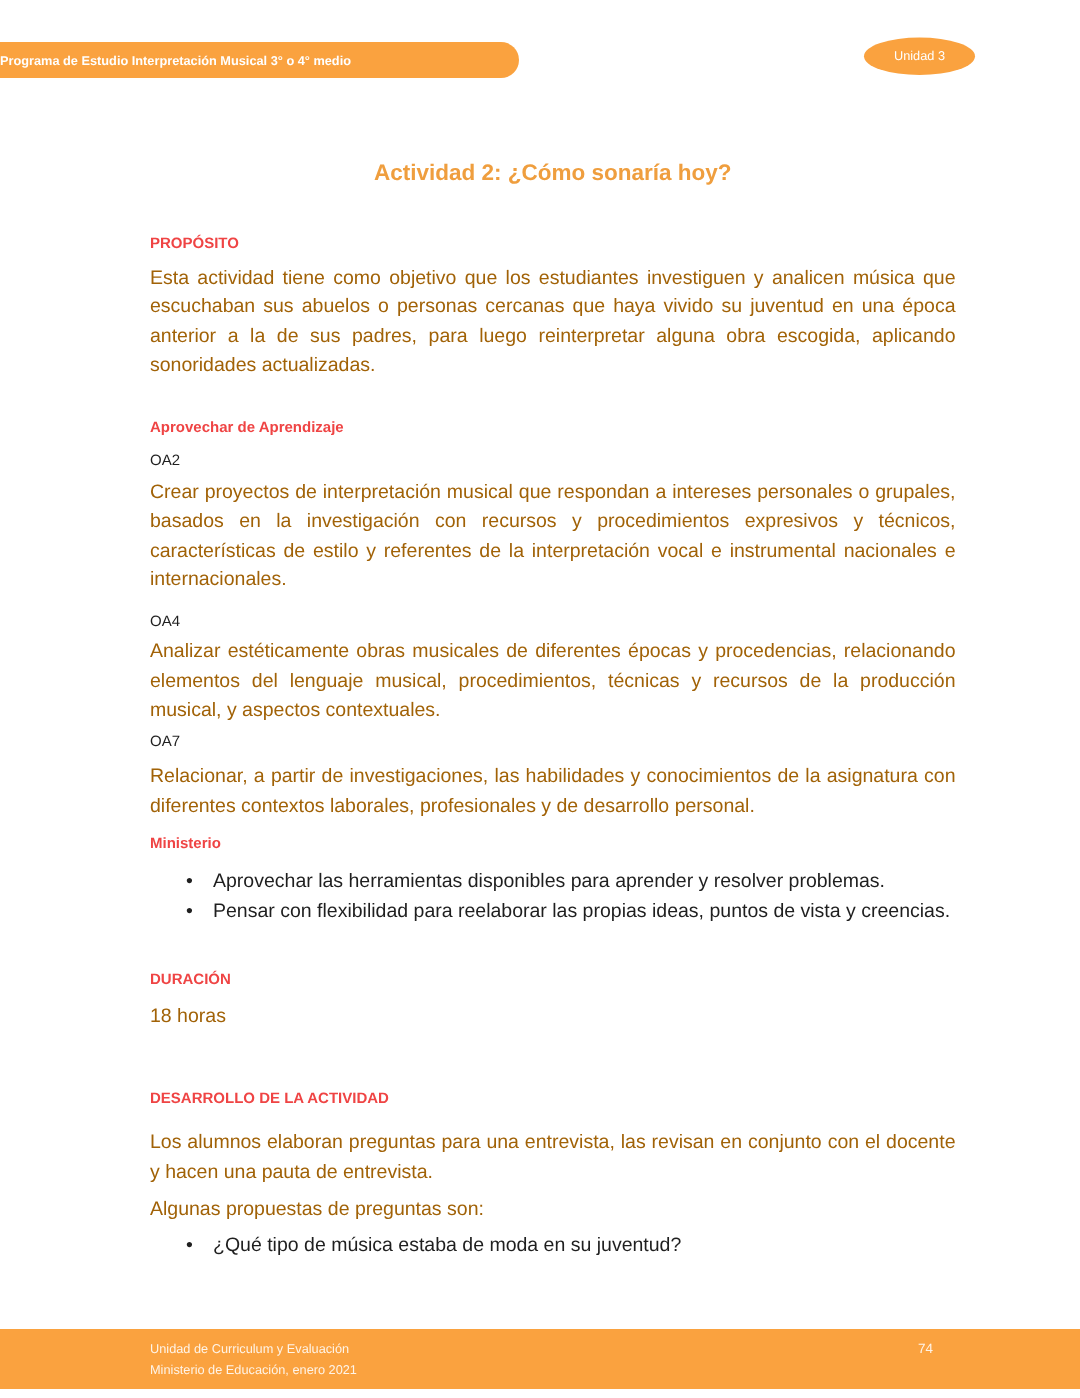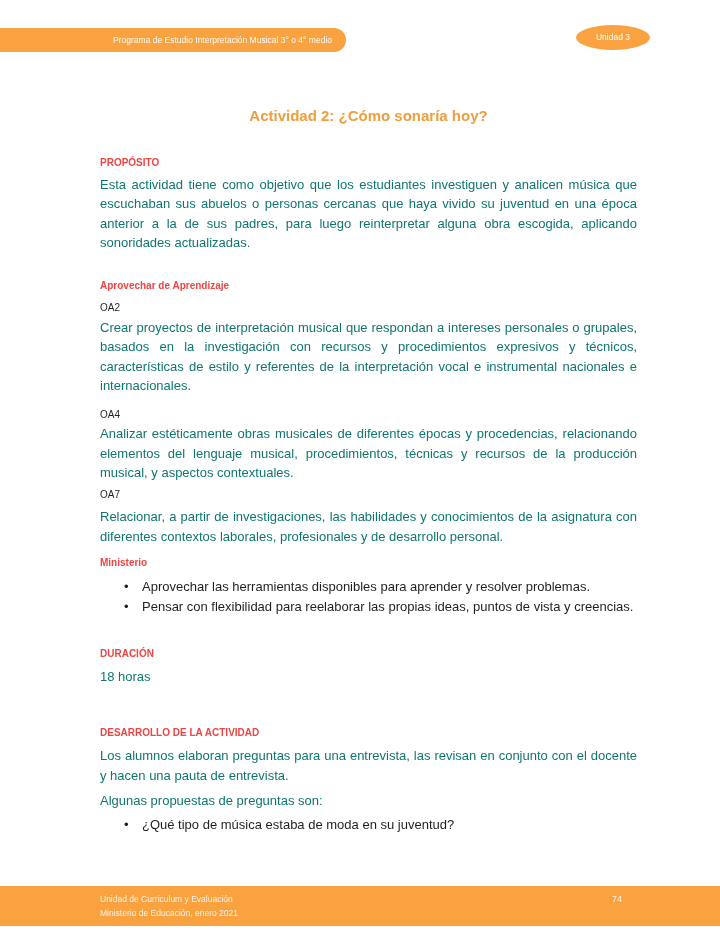--- a/index.html
+++ b/index.html
@@ -17,22 +17,22 @@
   
   .program-badge {
     position: absolute;
     left: 0; top: 28px;
     width: 346px; height: 24px;
     background: #FAA23F;
     border-radius: 0 12px 12px 0;
     color: #ffffff;
     font-size: 8.5px;
     line-height: 24px;
-    text-align: right;
     padding-right: 14px;
+    font-weight: bold;
   }
   .unit-badge {
     position: absolute;
     left: 576px; top: 25px;
     width: 74px; height: 25px;
     background: #FAA23F;
     border-radius: 50%;
     color: #ffffff;
     font-size: 8.5px;
     line-height: 25px;
@@ -56,21 +56,21 @@
   .h-caps, .h-mixed {
     font-size: 10px;
     font-weight: bold;
     line-height: 19.5px;
     color: #ef4444;
   }
   .body-p {
     font-size: 13px;
     line-height: 19.5px;
     text-align: justify;
-    color: #0f766e;
+    color: #a16207;
   }
   .oa-code {
     font-size: 10px;
     line-height: 19.5px;
     color: #1f1f1f;
   }
   .bullets { list-style: none; }
   .bullets li {
     position: relative;
     padding-left: 42px;
@@ -92,21 +92,21 @@
   .m-oacode      { margin-top: 3px; }
   .m-oatext      { margin-top: 0px; }
   .m-oa4         { margin-top: 9px; }
   .m-oa7         { margin-top: 2px; }
   .m-oa7text     { margin-top: 3px; }
   .m-actitudes   { margin-top: 7px; }
   .m-actbullets  { margin-top: 4px; }
   .m-duracion    { margin-top: 27px; }
   .m-horas       { margin-top: 4px; }
   .m-desarrollo  { margin-top: 36px; }
-  .m-despar      { margin-top: 4px; }
+  .m-despar      { margin-top: 9px; }
   .m-algunas     { margin-top: 6px; }
   .m-desbullets  { margin-top: 4px; }
 
   
   .footer {
     position: absolute;
     left: 0; top: 886px;
     width: 720px; height: 40px;
     background: #FAA23F;
   }

